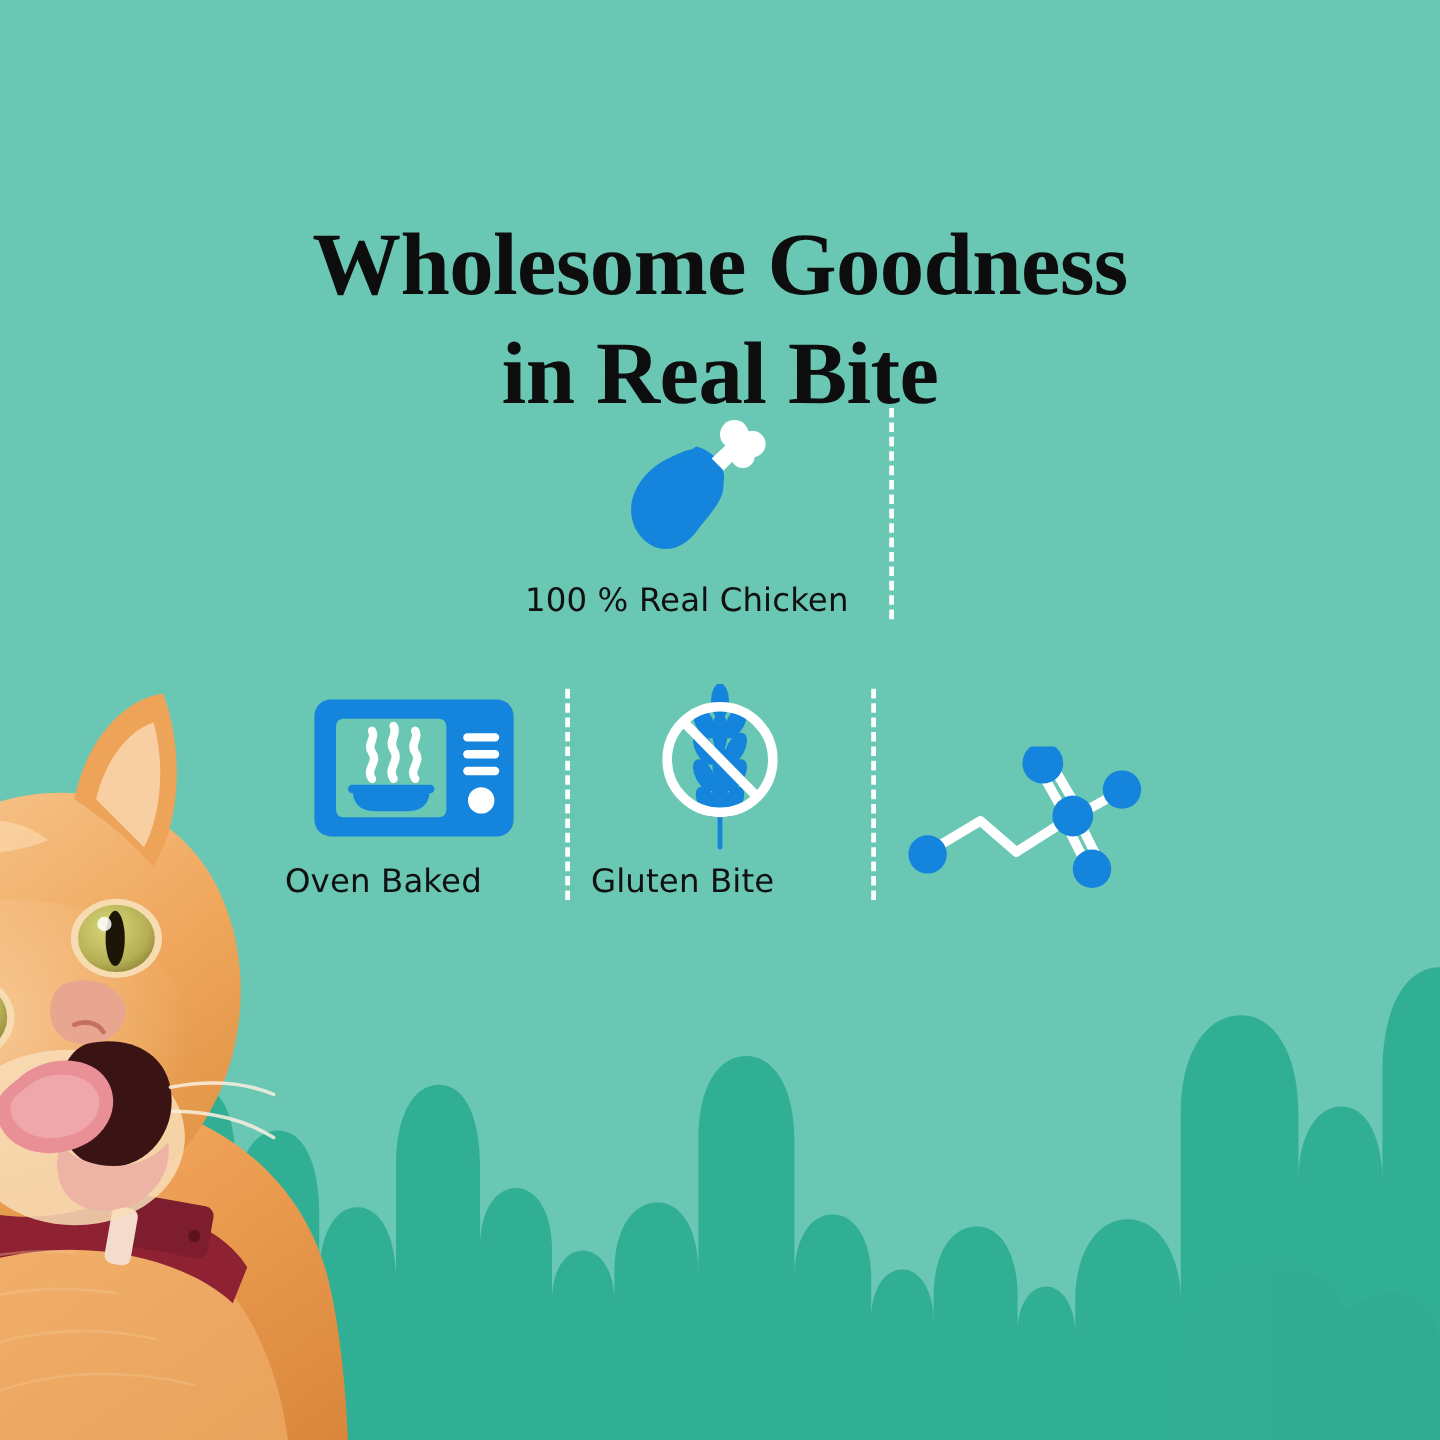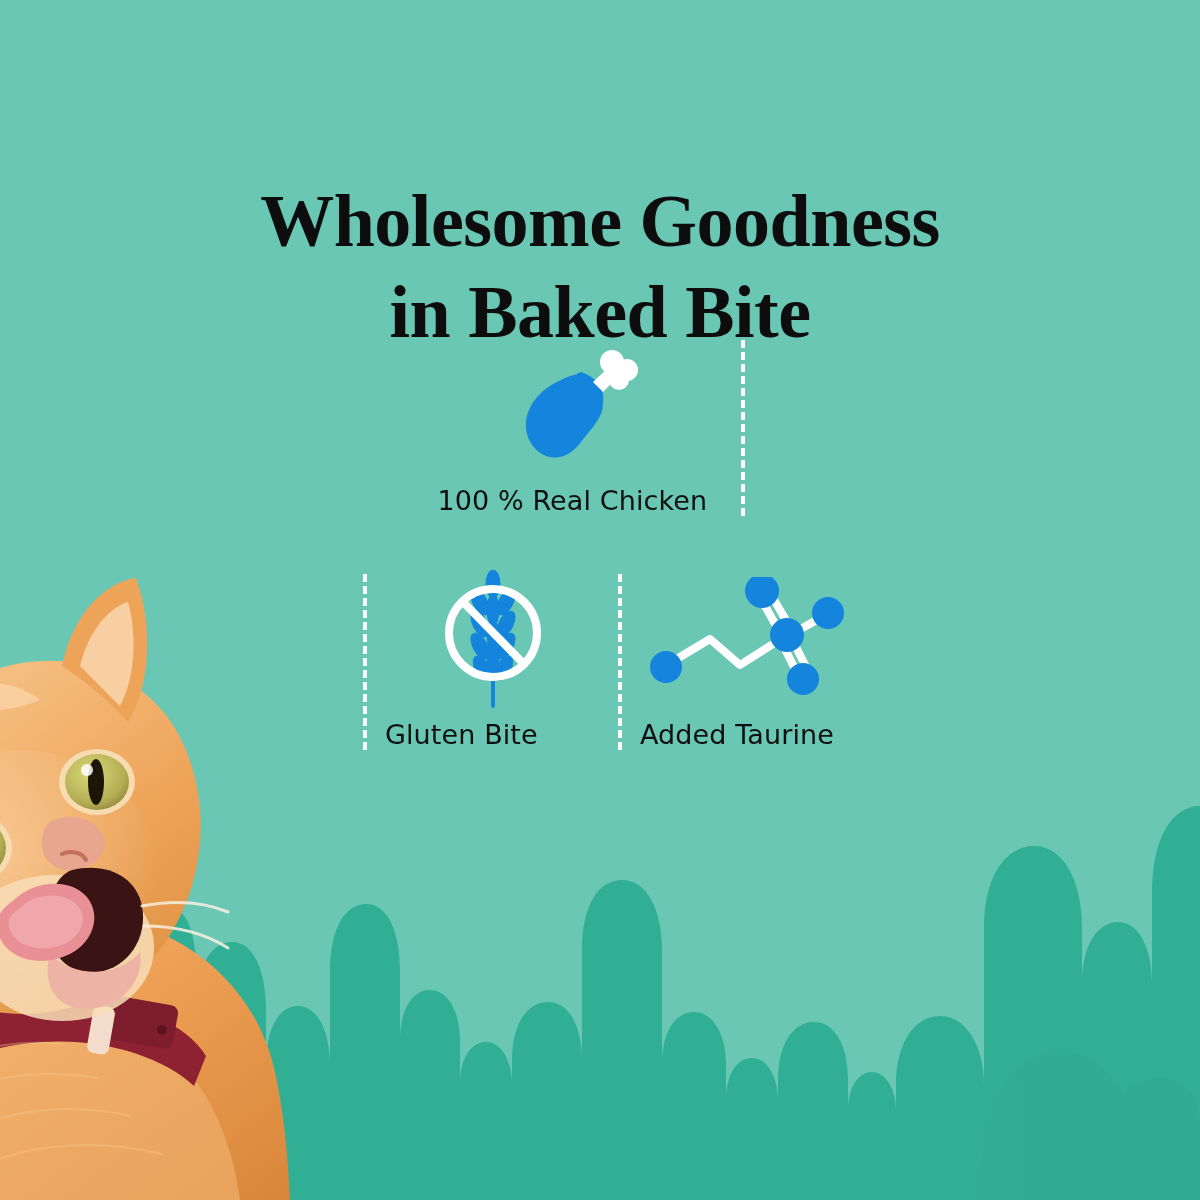--- a/index.html
+++ b/index.html
@@ -151,21 +151,21 @@
     </g>
 
     <g fill="#2fab91" opacity="0.55">
       <path d="M980,520 C980,430 1010,372 1062,372 C1114,372 1146,432 1146,520 Z"></path>
       <path d="M1090,520 C1090,444 1118,398 1160,398 C1190,398 1200,420 1200,452 L1200,520 Z"></path>
     </g>
   </svg>
 
   <h1 class="headline">
     <span class="line">Wholesome Goodness</span>
-    <span class="line">in Baked Bite</span>
+    <span class="line">in Real Bite</span>
   </h1>
 
   <div class="features">
 
     <div class="row row-one">
 
       <div class="feature">
         <div class="icon-box">
           <svg width="130" height="128" viewBox="0 0 130 128" aria-hidden="true">
 
@@ -184,20 +184,47 @@
         <div class="caption">100 % Real Chicken</div>
       </div>
 
       <div class="divider"></div>
 
 
     </div>
 
     <div class="row row-two">
 
+      <div class="feature">
+        <div class="icon-box">
+          <svg width="170" height="126" viewBox="0 0 170 126" aria-hidden="true">
+
+            <path fill="#1484dc" fill-rule="evenodd" d="
+              M16,6 L154,6 C162,6 168,12 168,20 L168,106 C168,114 162,120 154,120
+              L16,120 C8,120 2,114 2,106 L2,20 C2,12 8,6 16,6 Z
+              M26,22 C22,22 20,25 20,29 L20,97 C20,101 22,104 26,104
+              L106,104 C110,104 112,101 112,97 L112,29 C112,25 110,22 106,22 Z
+            "></path>
+
+            <rect x="126" y="34" width="30" height="7" rx="3.5" fill="#ffffff"></rect>
+            <rect x="126" y="48" width="30" height="7" rx="3.5" fill="#ffffff"></rect>
+            <rect x="126" y="62" width="30" height="7" rx="3.5" fill="#ffffff"></rect>
+
+            <circle cx="141" cy="90" r="11" fill="#ffffff"></circle>
+
+            <path d="M34,82 L98,82 C98,94 90,99 80,99 L52,99 C42,99 34,94 34,82 Z" fill="#1484dc"></path>
+            <rect x="30" y="77" width="72" height="7" rx="3.5" fill="#1484dc"></rect>
+
+            <path d="M50,72 C44,64 56,58 50,50 C45,43 54,38 50,32" stroke="#ffffff" stroke-width="7" fill="none" stroke-linecap="round"></path>
+            <path d="M68,72 C62,63 74,57 68,48 C63,40 72,35 68,28" stroke="#ffffff" stroke-width="7" fill="none" stroke-linecap="round"></path>
+            <path d="M86,72 C80,64 92,58 86,50 C81,43 90,38 86,32" stroke="#ffffff" stroke-width="7" fill="none" stroke-linecap="round"></path>
+          </svg>
+        </div>
+        <div class="caption">Oven Baked</div>
+      </div>
 
       <div class="divider"></div>
 
       <div class="feature">
         <div class="icon-box">
           <svg width="130" height="140" viewBox="0 0 130 140" aria-hidden="true">
             <g stroke="#1484dc" fill="#1484dc">
 
               <path d="M65,136 C65,120 65,100 65,82" stroke-width="4" fill="none" stroke-linecap="round"></path>
 
@@ -242,21 +269,20 @@
               <path d="M144,62 L160,94"></path>
             </g>
 
             <ellipse cx="18" cy="90" rx="16" ry="16" fill="#1484dc"></ellipse>
             <ellipse cx="139" cy="58" rx="17" ry="17" fill="#1484dc"></ellipse>
             <ellipse cx="114" cy="14" rx="17" ry="17" fill="#1484dc"></ellipse>
             <ellipse cx="180" cy="36" rx="16" ry="16" fill="#1484dc"></ellipse>
             <ellipse cx="155" cy="102" rx="16" ry="16" fill="#1484dc"></ellipse>
           </svg>
         </div>
-        <div class="caption">Added Taurine</div>
       </div>
 
     </div>
   </div>
 
   <svg class="cat-wrap" viewBox="0 0 430 630" aria-hidden="true">
     <defs>
       <linearGradient id="furBody" x1="0" y1="0" x2="1" y2="1">
         <stop offset="0%" stop-color="#f5b776"></stop>
         <stop offset="45%" stop-color="#eda055"></stop>

